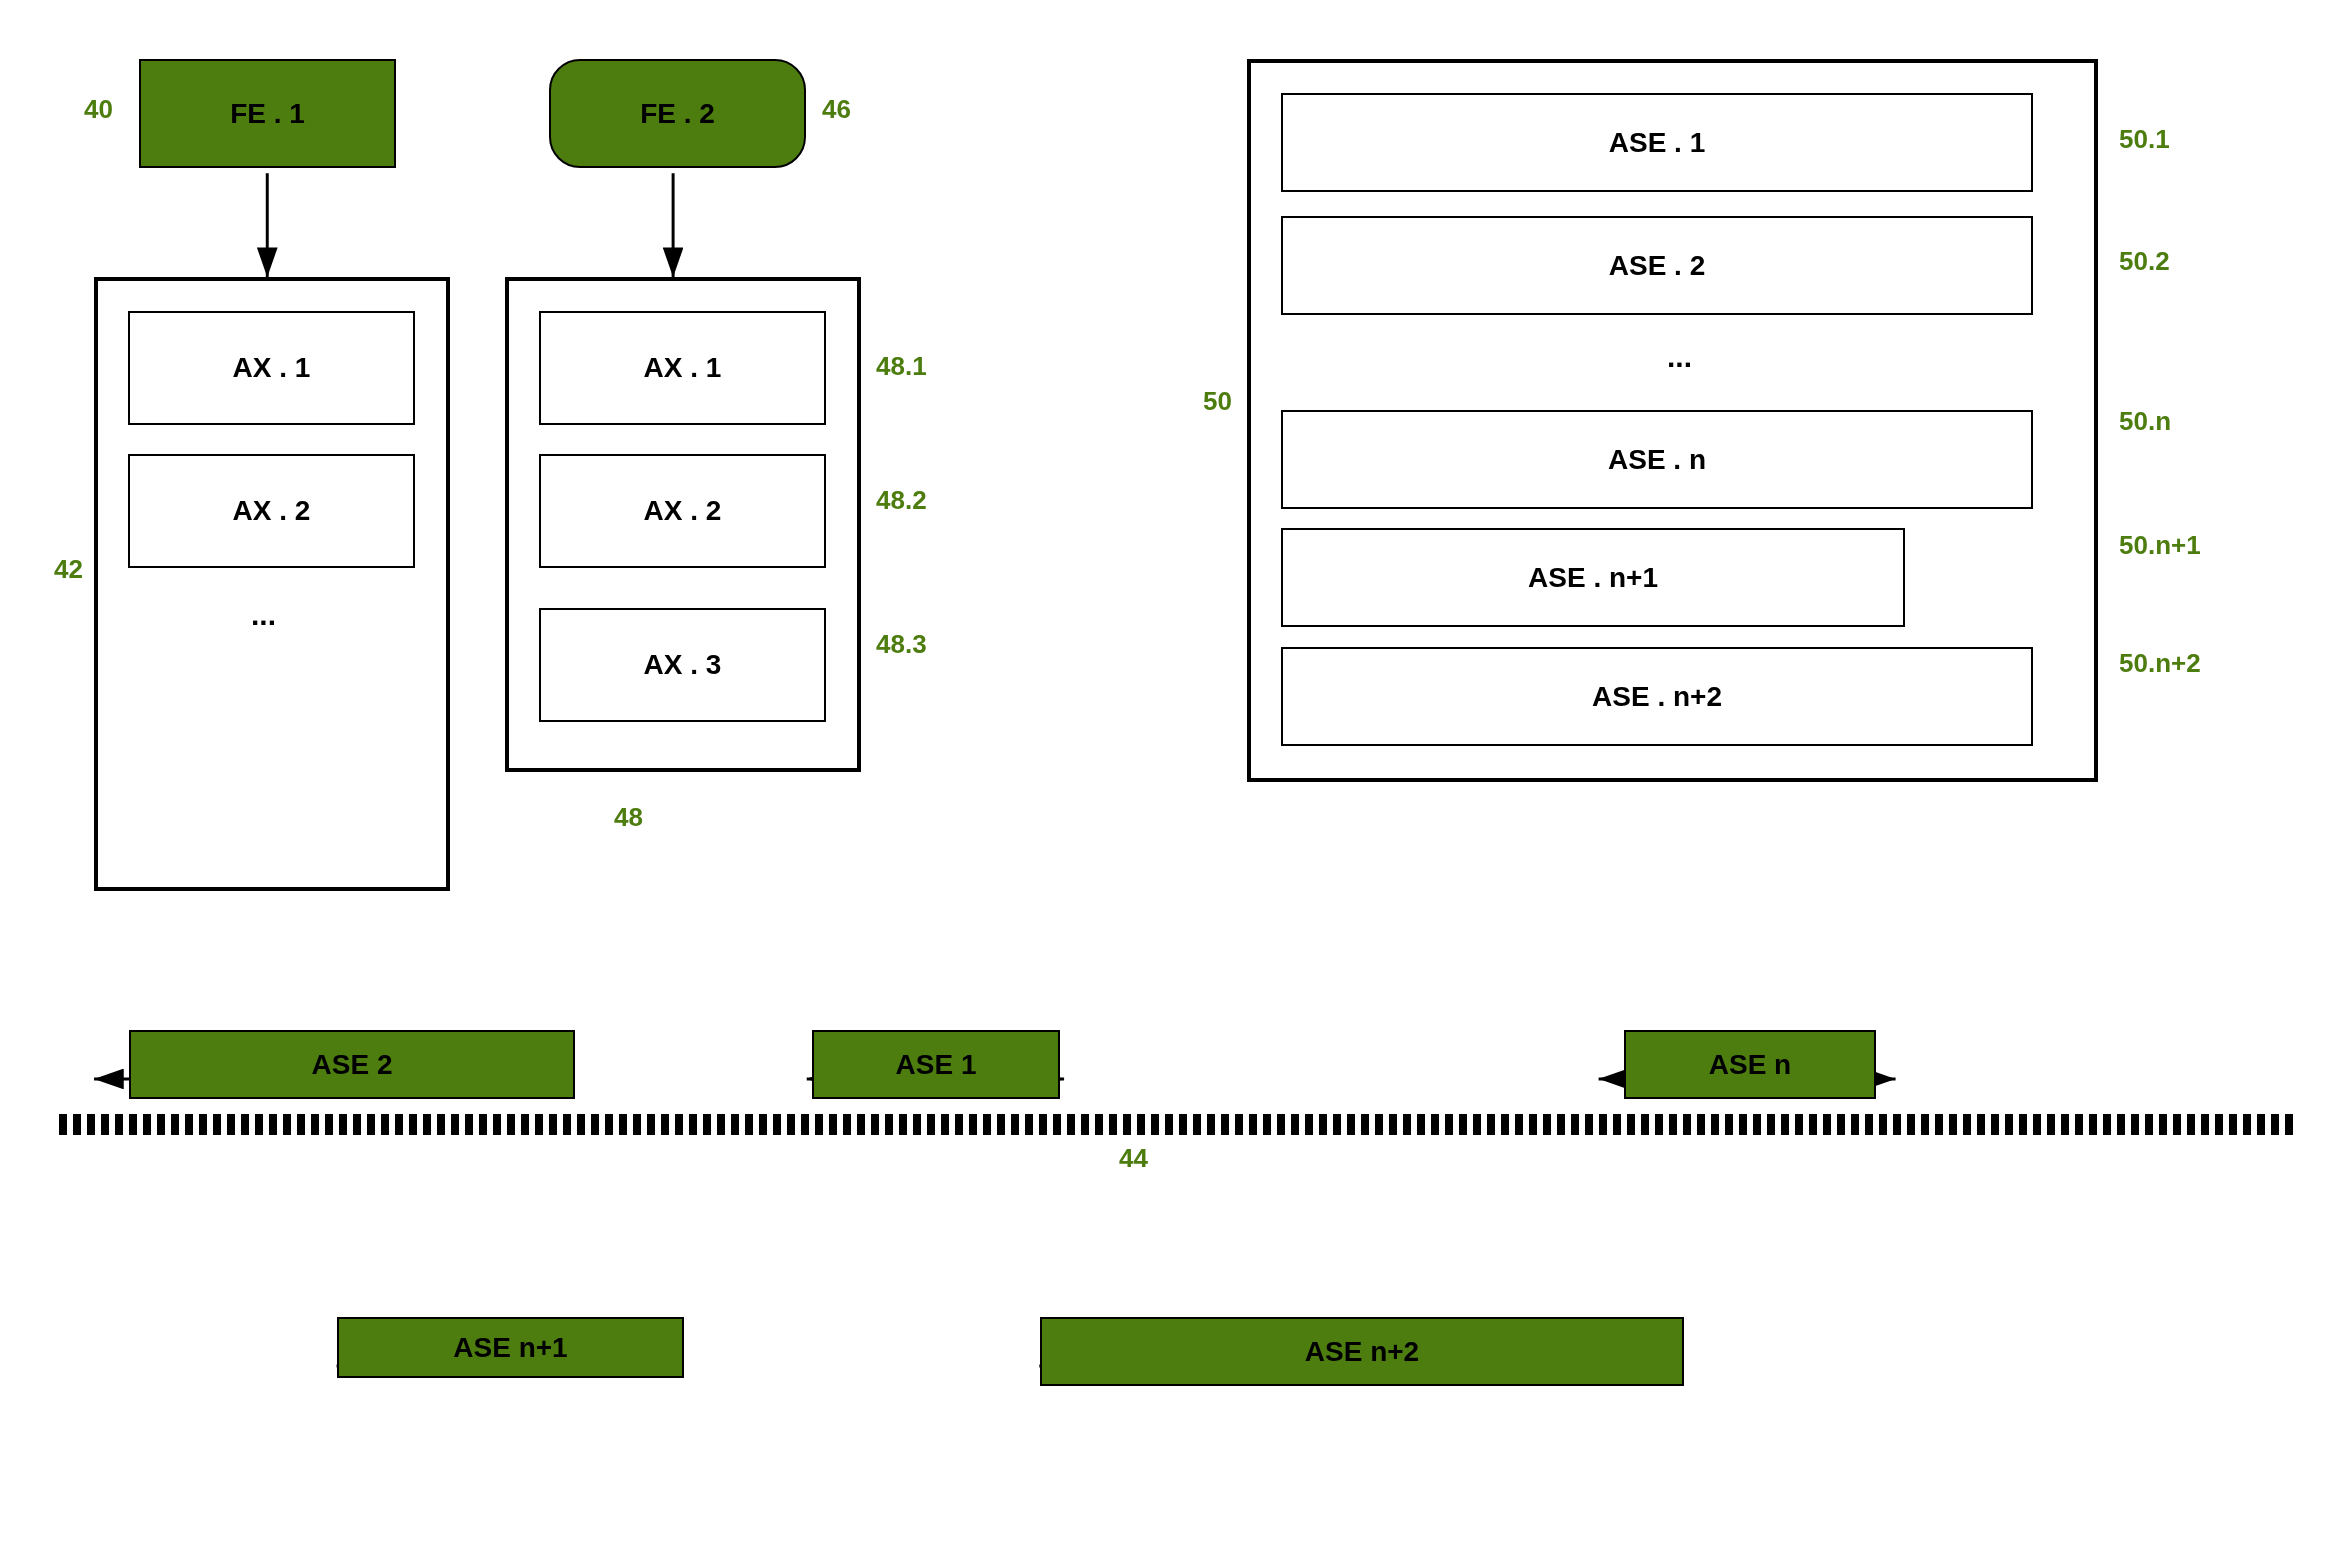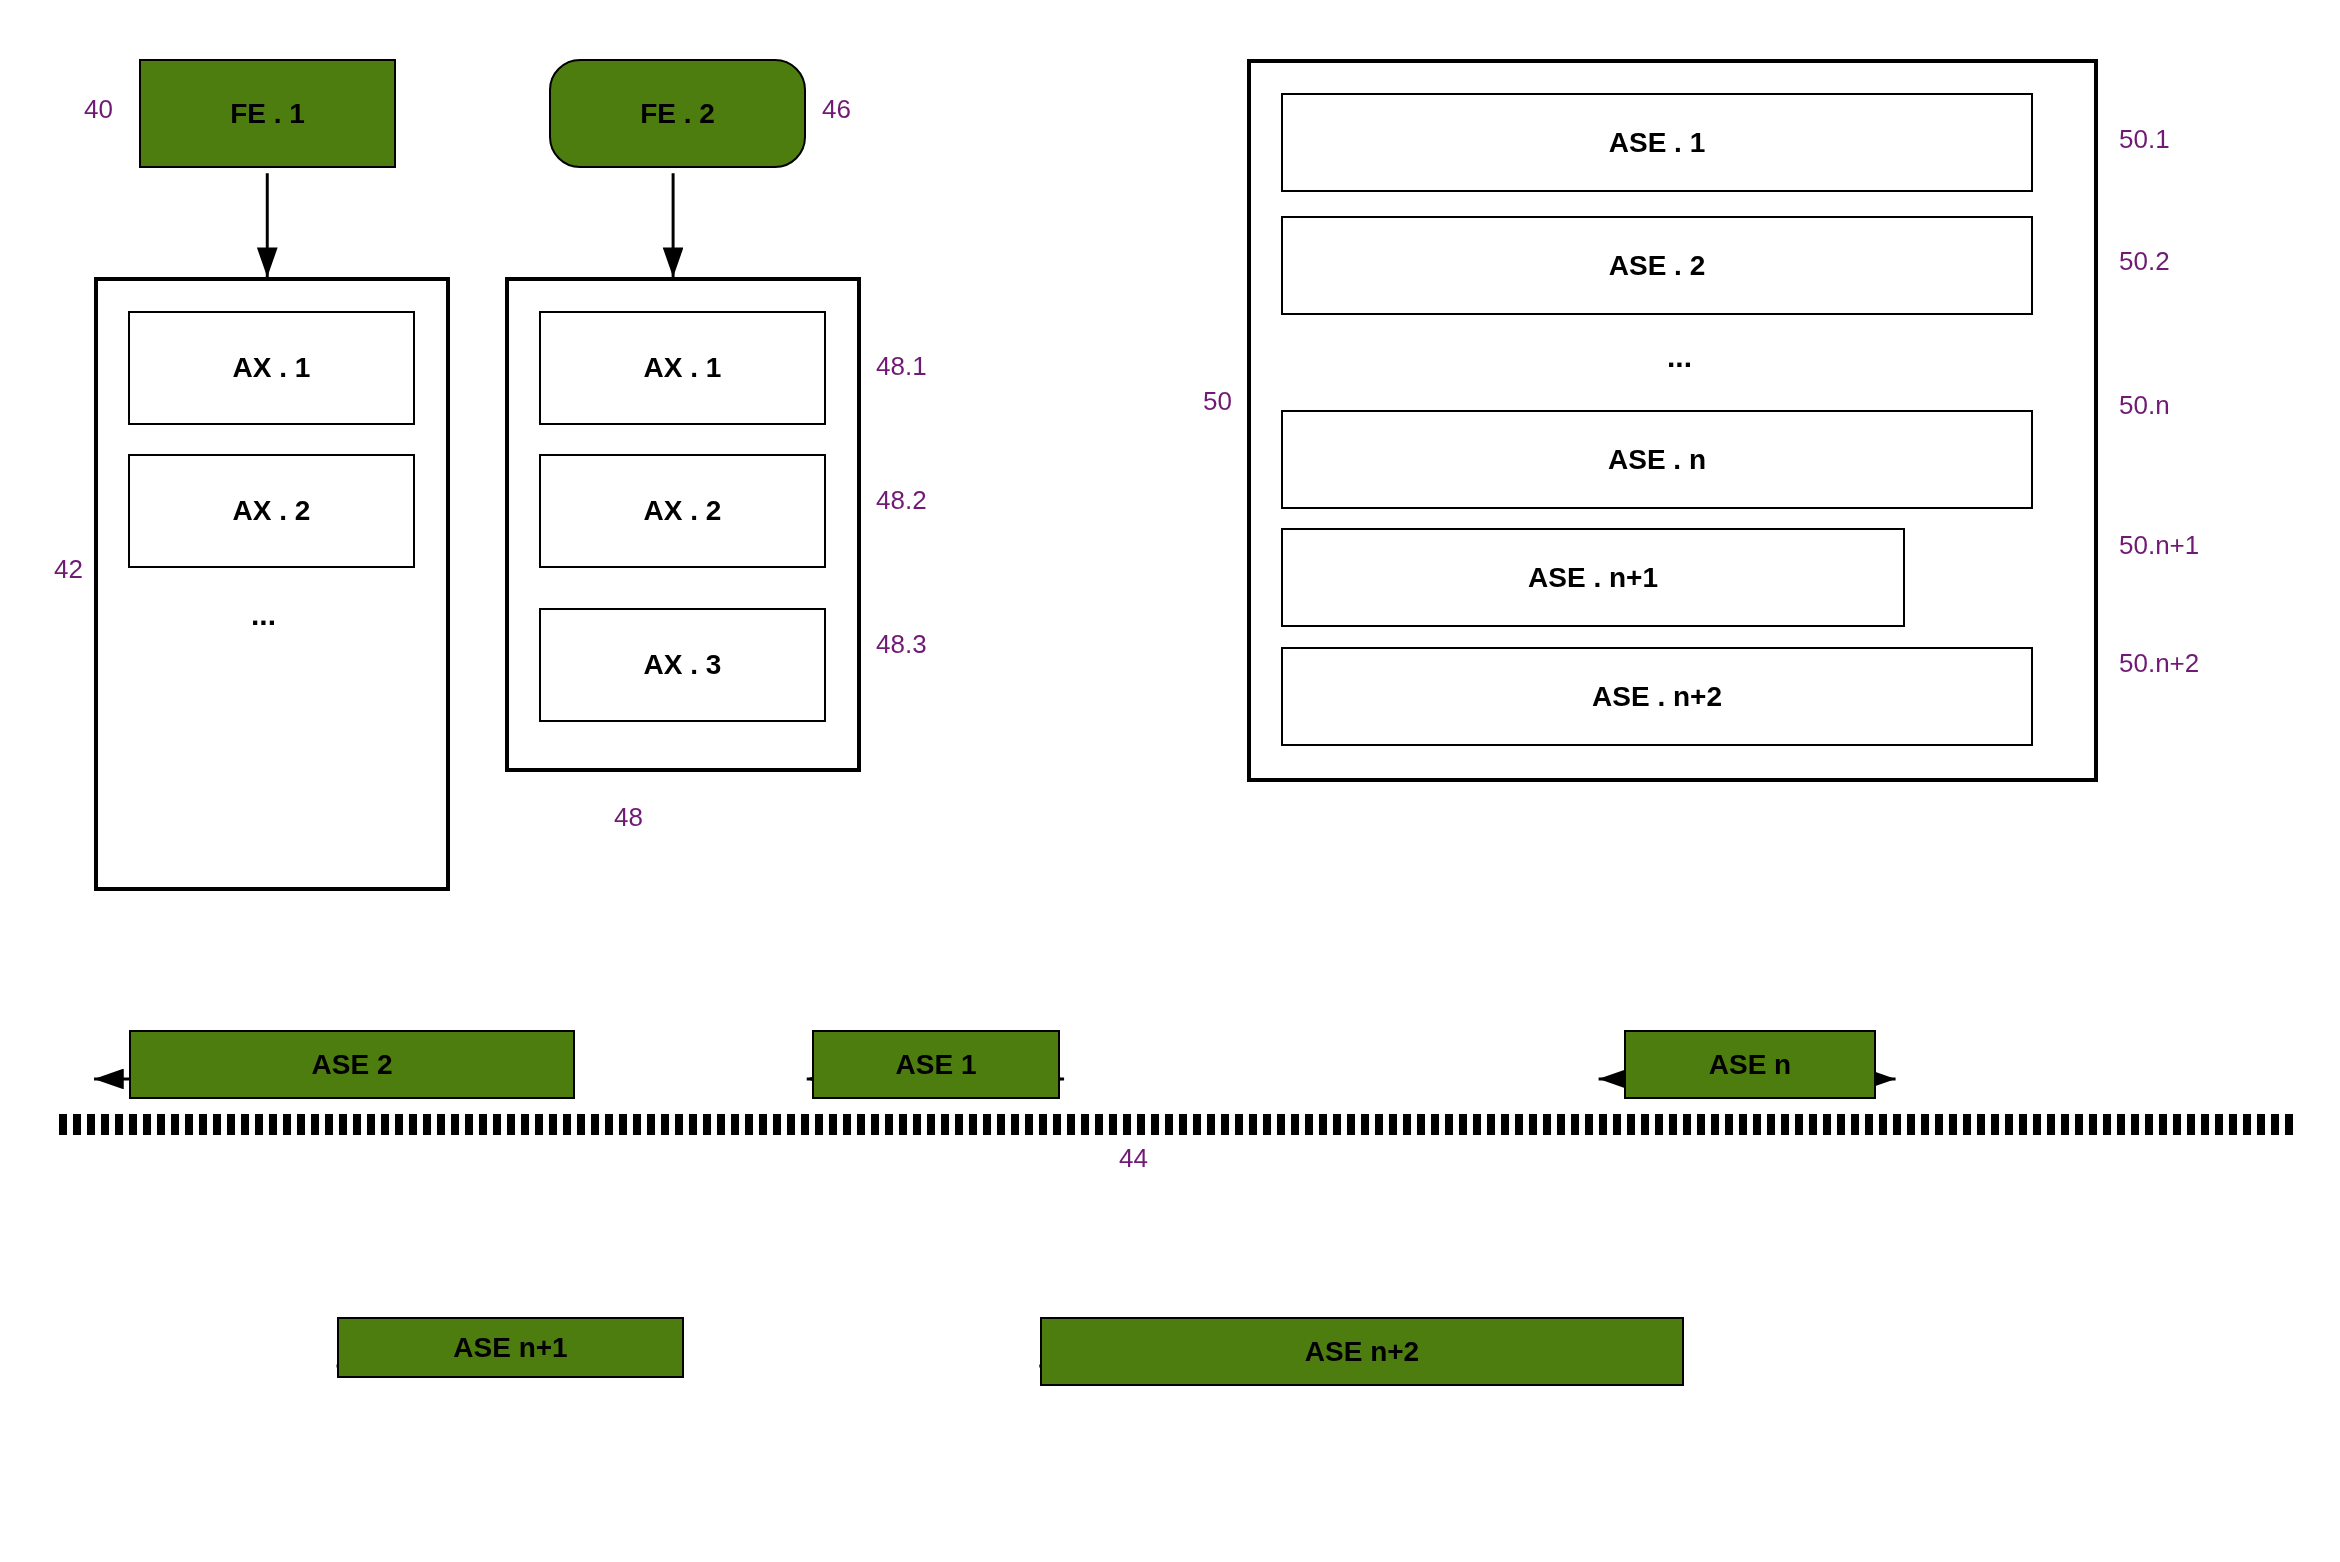--- a/index.html
+++ b/index.html
@@ -25,22 +25,22 @@
       justify-content: center;
       font-size: 28px;
       font-weight: bold;
     }
     .box-thick {
       border: 4px solid #000;
     }
     .label {
       position: absolute;
       font-size: 26px;
-      font-weight: normal;
-      color: #701a75;
+      font-weight: bold;
+      color: #4d7c0f;
     }
     svg.arrows {
       position: absolute;
       top: 0;
       left: 0;
       width: 2340px;
       height: 1562px;
       pointer-events: none;
     }
     .inner-box {
@@ -185,21 +185,21 @@
 
     <div class="inner-box" style="position:absolute; left:30px; top:584px; width:752px; height:99px;align-items:center;">
       <span>ASE . n+2</span>
     </div>
   </div>
 
   <div class="label" style="left:1203px; top:386px;">50</div>
 
   <div class="label" style="left:2119px; top:124px;">50.1</div>
   <div class="label" style="left:2119px; top:246px;">50.2</div>
-  <div class="label" style="left:2119px; top:390px;">50.n</div>
+  <div class="label" style="left:2119px; top:406px;">50.n</div>
   <div class="label" style="left:2119px; top:530px;">50.n+1</div>
   <div class="label" style="left:2119px; top:648px;">50.n+2</div>
 
   <div class="bus-line" style="left:59px; top:1114px; width:2237px;"></div>
 
   <div style="position:absolute; left:59px; top:1132px; width:2237px; height:3px; background:repeating-linear-gradient(to right, #000 0px, #000 8px, transparent 8px, transparent 14px);"></div>
 
   <div class="label" style="left:1119px; top:1143px;">
     <span>44</span>
   </div>

